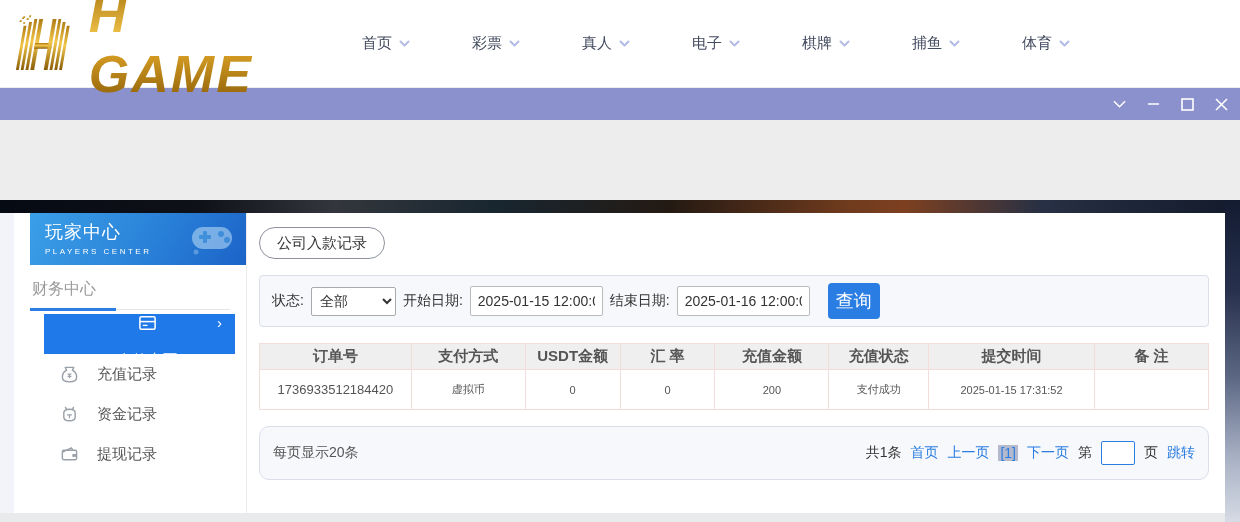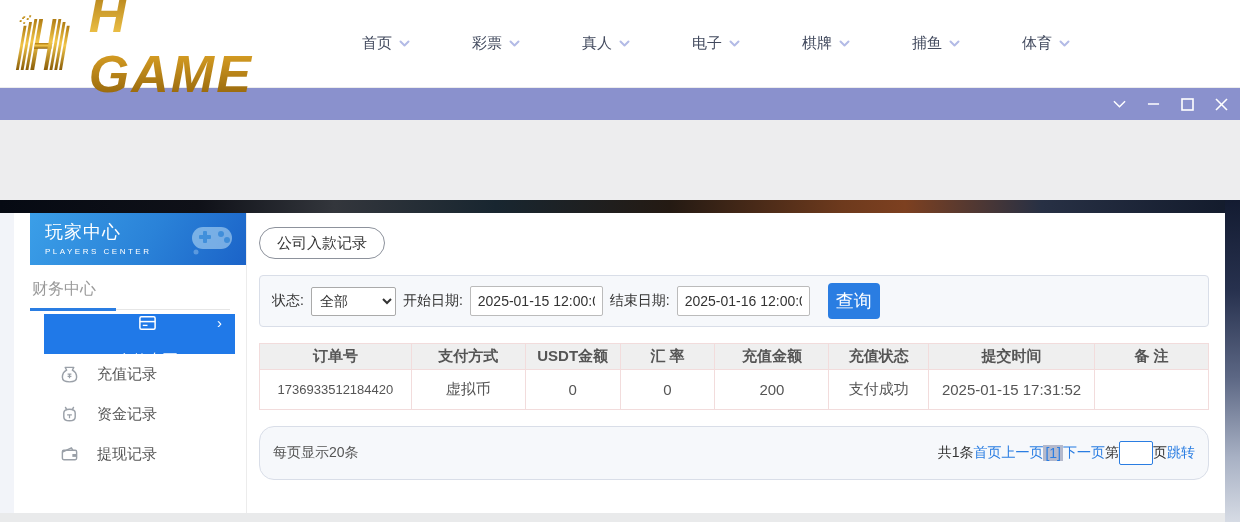--- a/index.html
+++ b/index.html
@@ -54,25 +54,25 @@
   .tab-pill { height:32px; line-height:28px; padding:0 17px; border:1px solid #8d929c; border-radius:16px; font-size:15px; color:#333; background:#fff; cursor:pointer; }
   .tab-pill.red { color:#e22b2b; }
 
   .filter-box { height:52px; border:1px solid #d9dee8; background:#f6f8fb; border-radius:4px; display:flex; align-items:center; padding:0 12px; gap:7px; font-size:14px; color:#333; margin-bottom:16px; }
   .sel { width:85px; height:29px; border:1px solid #aaa; border-radius:2px; background:#fff; font-size:14px; color:#333; padding:0 4px; font-family:inherit; }
   .txt { width:133px; height:30px; border:1px solid #bbb; border-radius:2px; background:#fff; font-size:14px; color:#333; padding:0 7px; font-family:inherit; }
   .btn-query { width:52px; height:36px; background:#2a7de2; border:none; border-radius:4px; color:#fff; font-size:18px; margin-left:11px; cursor:pointer; font-family:inherit; }
 
   table { width:100%; border-collapse:collapse; table-layout:fixed; }
   th { background:#efefef; border:1px solid #f2dcdc; height:26px; font-size:15px; color:#555; font-weight:bold; }
-  td { border:1px solid #f2dcdc; height:40px; font-size:15px; color:#555; text-align:center; background:#fff; overflow:hidden; white-space:nowrap; }
+  td { border:1px solid #f2dcdc; height:40px; font-size:11px; color:#555; text-align:center; background:#fff; overflow:hidden; white-space:nowrap; }
   td.cell-order { font-size:13px; padding:0 1px; }
 
-  .page-box { height:54px; border:1px solid #d9dee8; background:#f6f8fb; border-radius:15px; margin-top:16px; display:flex; align-items:center; justify-content:space-between; padding:0 13px; font-size:14px; color:#555; }
-  .page-right { display:flex; align-items:center; color:#333; }
+  .page-box { height:54px; border:1px solid #d9dee8; background:#f6f8fb; border-radius:10px; margin-top:16px; display:flex; align-items:center; justify-content:space-between; padding:0 13px; font-size:14px; color:#555; }
+  .page-right { display:flex; align-items:center; gap:9px; color:#333; }
   .plink { color:#2a7de2; cursor:pointer; text-decoration:none; }
   .pcur { color:#2a7de2; background:#b4b9cc; padding:0 2px; cursor:default; }
   .page-input { width:34px; height:24px; border:1px solid #2a7de2; border-radius:2px; background:#fff; font-family:inherit; }
 </style>
 </head>
 <body>
 
 <div class="site-header">
   <div class="logo">
     <svg width="78" height="58" viewBox="0 0 78 58">

